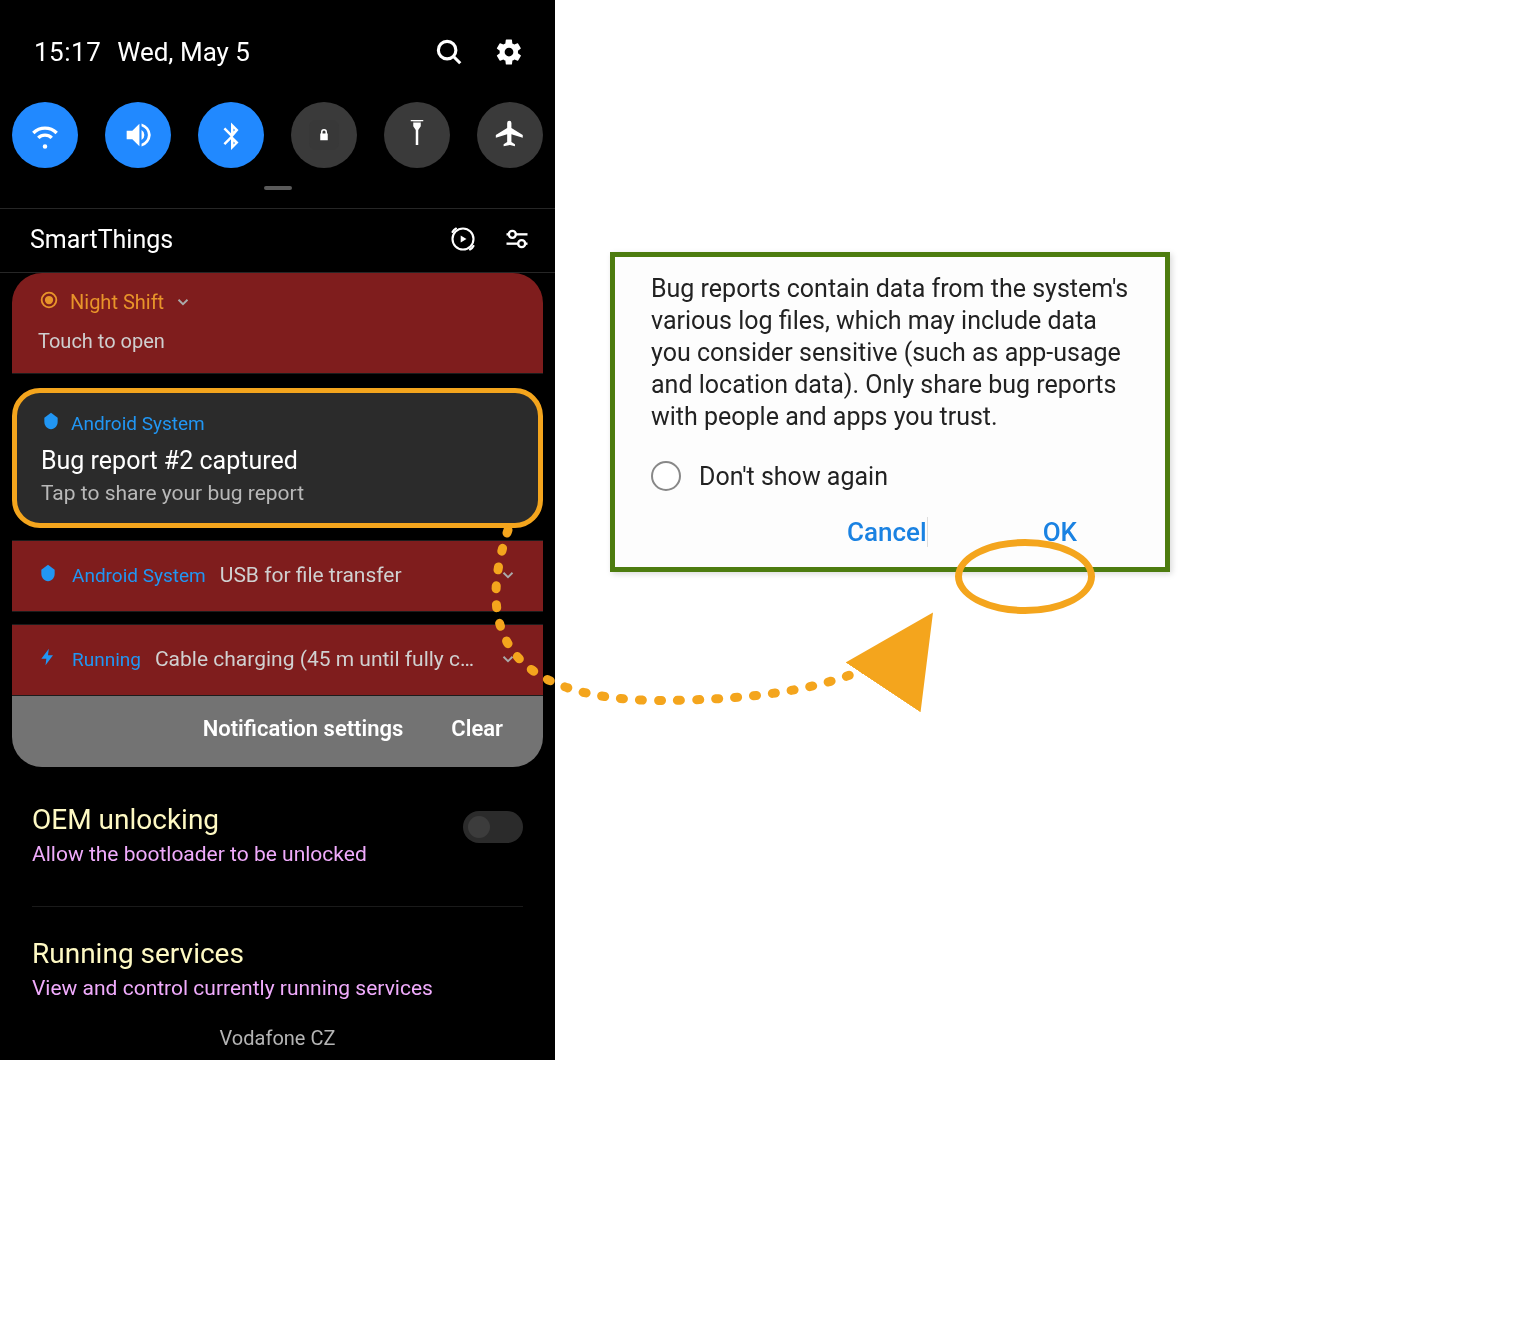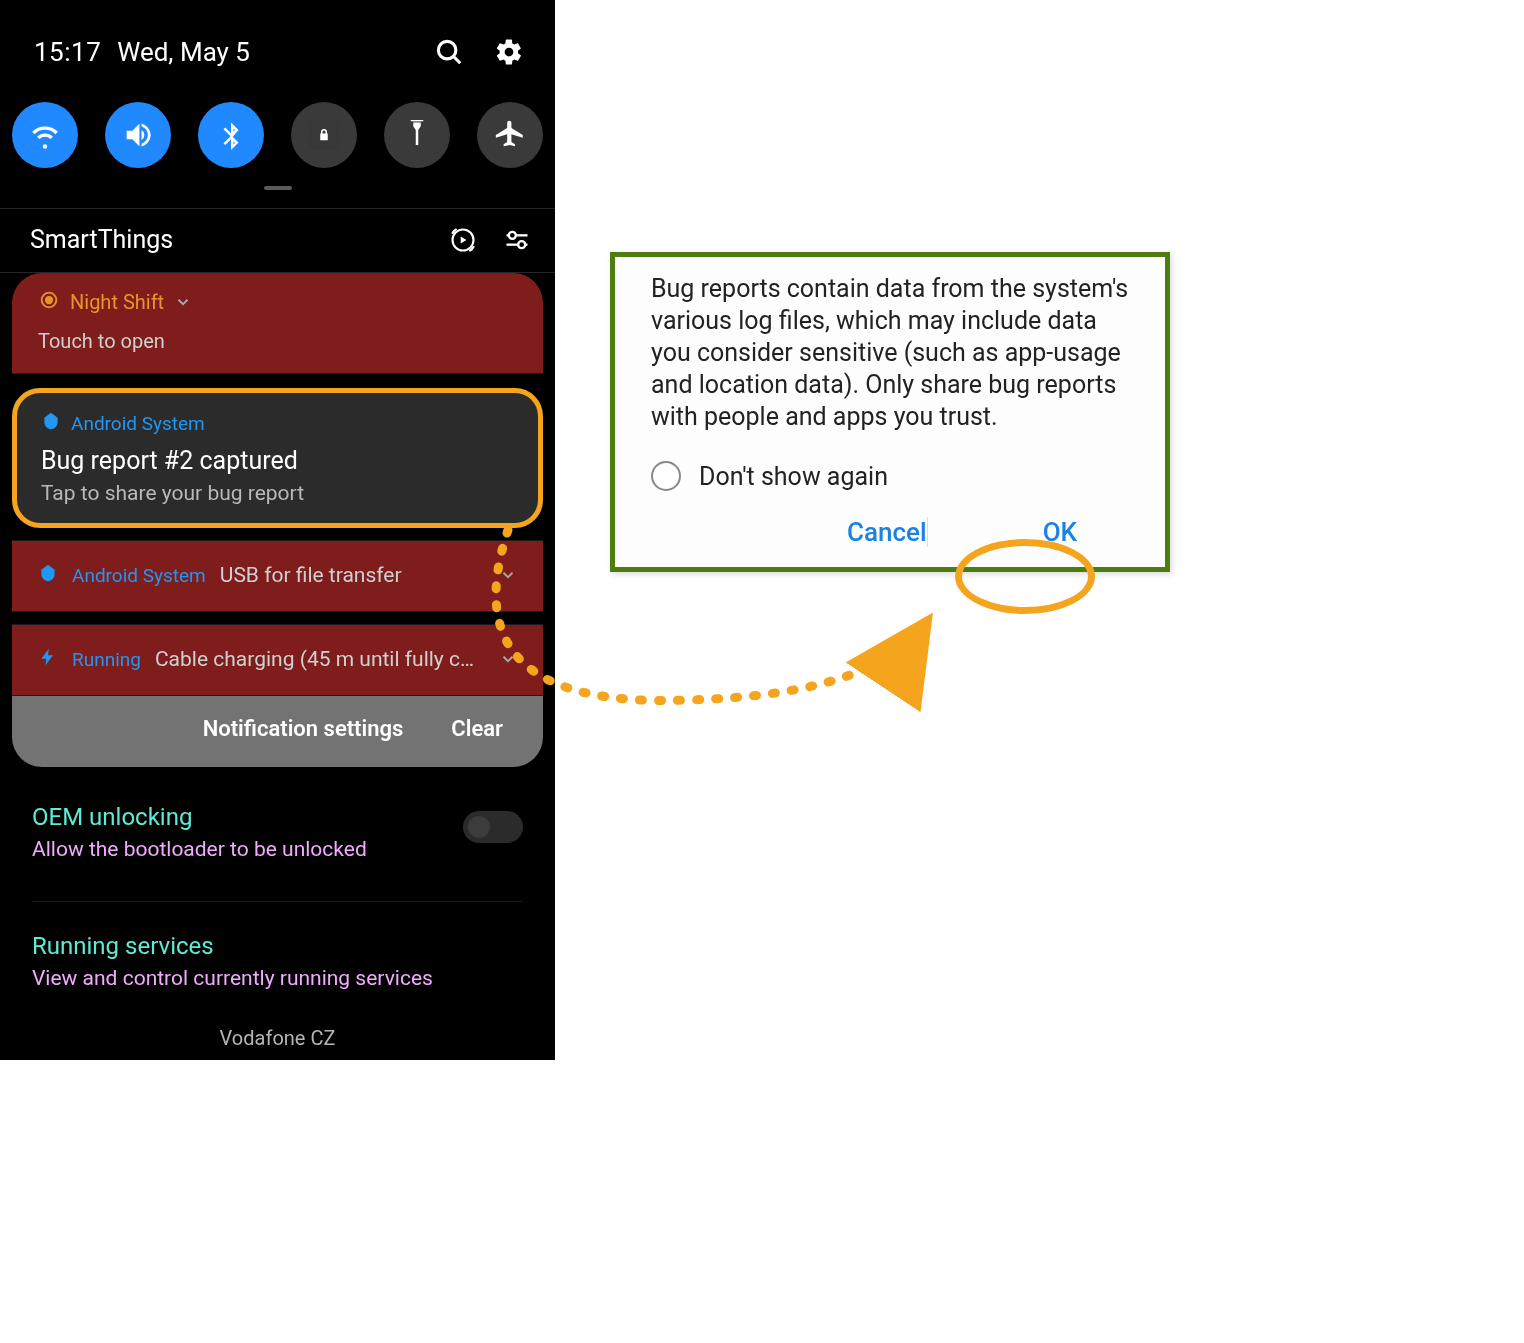--- a/index.html
+++ b/index.html
@@ -61,21 +61,21 @@
   .qs-btn svg { fill: #fff; }
   .grab-bar {
     width: 28px; height: 4px; border-radius: 2px;
     background: #5a5a5a;
     margin: 14px auto 10px auto;
   }
   .qs-divider { height: 1px; background: #262626; margin-top: 8px; }
 
   
   .smart-row {
-    display: flex; align-items: center;
+    display: flex; align-items: flex-start;
     padding: 16px 24px 18px 30px;
   }
   .smart-title { font-size: 25px; }
   .smart-row .status-spacer { flex:1; }
   .smart-icon { margin-left: 26px; display:flex; }
   .smart-divider { height:1px; background:#262626; }
 
   
   .card {
     background: #7f1d1d;
@@ -125,21 +125,21 @@
   .dim-settings {
     flex:1;
     padding: 36px 32px 0 32px;
     color:#333333;
     position:relative;
     display:flex;
     flex-direction:column;
     gap:30px;
   }
   .dim-row { position:relative; }
-  .dim-h   { color:#5eead4; font-size:24px; font-weight:400; }
+  .dim-h   { color:#fef9c3; font-size:28px; font-weight:400; }
   .dim-sub { color:#f0abfc; font-size:21px; margin-top:6px; }
   .dim-toggle {
     position:absolute; right:0; top:8px;
     width:60px;height:32px;border-radius:16px;background:#2b2b2b;
   }
   .dim-toggle::after{content:'';position:absolute;left:5px;top:5px;width:22px;height:22px;border-radius:50%;background:#3c3c3c;}
   .dim-sep { height:1px;background:#1a1a1a;margin-top:10px;}
 
   .carrier {
     position:absolute;left:0;right:0;bottom:10px;

